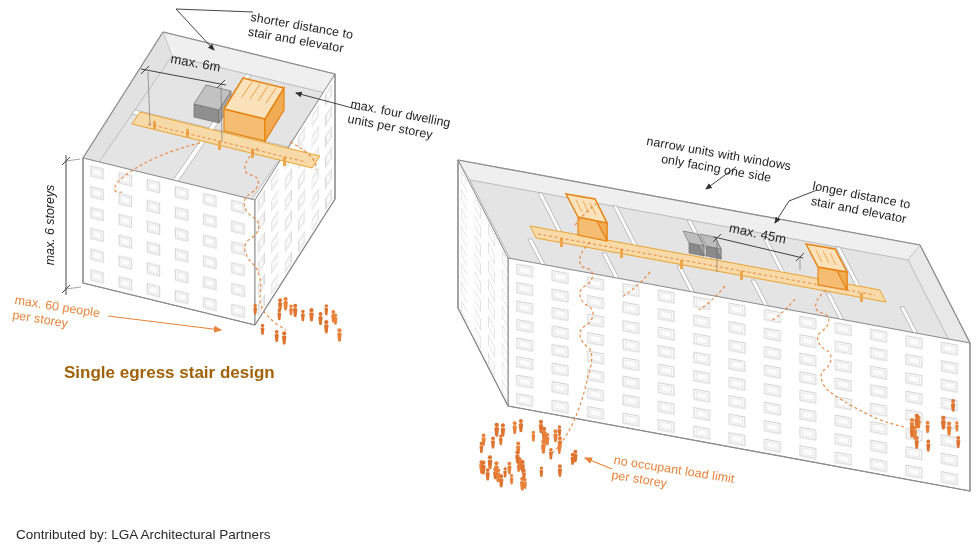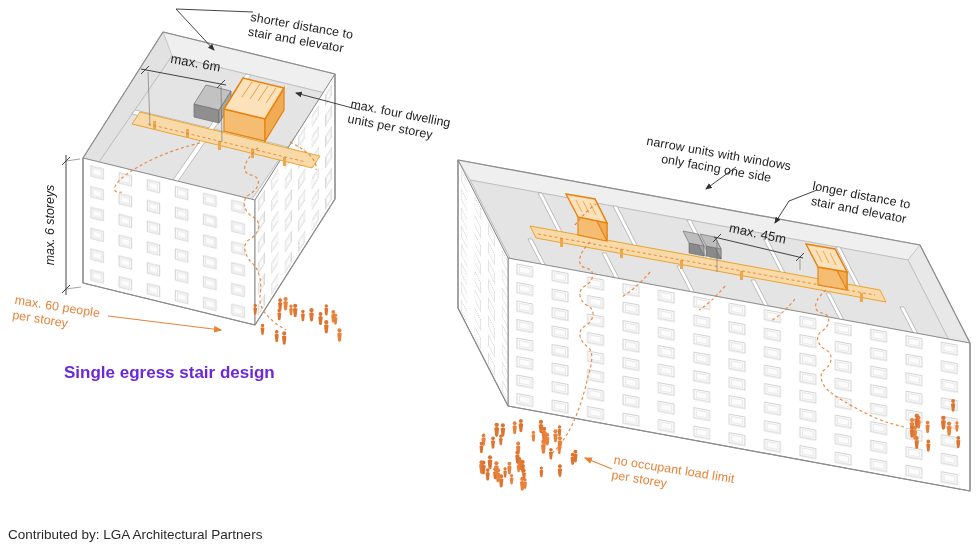--- a/index.html
+++ b/index.html
@@ -5,22 +5,22 @@
   html,body{margin:0;padding:0;background:#ffffff;}
   #stage{position:relative;width:980px;height:551px;background:#ffffff;overflow:hidden;
          font-family:"Liberation Sans",sans-serif;}
   #art{position:absolute;left:0;top:0;}
   .ann{position:absolute;font-size:12.4px;color:#1d1d1d;line-height:1.18;letter-spacing:.1px;
        transform-origin:0 0;white-space:nowrap;}
   .ann.center{text-align:center;}
   .ann.orange{color:#E8833A;}
   .vlabel{position:absolute;font-size:12.4px;font-style:italic;color:#1d1d1d;white-space:nowrap;
           transform:translate(-50%,-50%) rotate(-90deg);}
-  .caption{position:absolute;font-weight:700;font-size:17px;color:#6d28d9;white-space:nowrap;}
-  .attribution{position:absolute;font-size:13.5px;color:#2a2a2a;white-space:nowrap;}
+  .caption{position:absolute;font-weight:700;font-size:17px;color:#a16207;white-space:nowrap;}
+  .attribution{position:absolute;font-size:13.5px;color:#2a2a2a;white-space:nowrap;margin-left:8px;}
 </style>
 </head>
 <body>
 
 <div id="stage">
 
 <svg id="art" width="980" height="551" viewBox="0 0 980 551">
   <defs>
     <g id="person">
       <circle cx="0" cy="-7.2" r="1.9"></circle>

